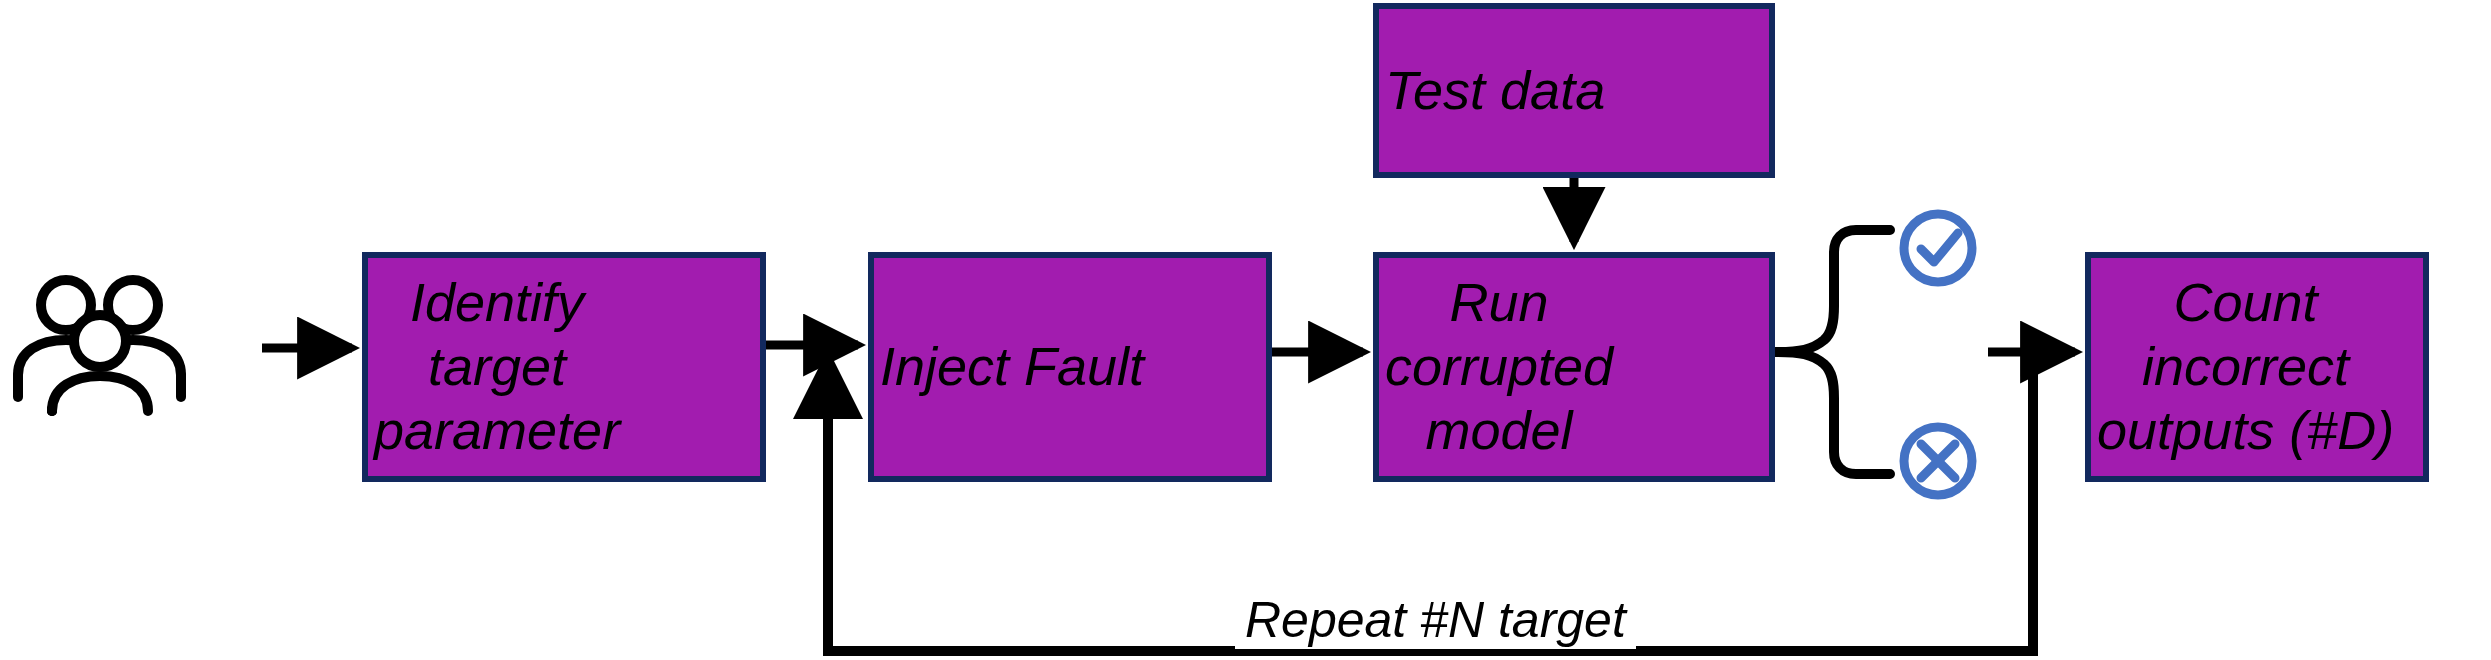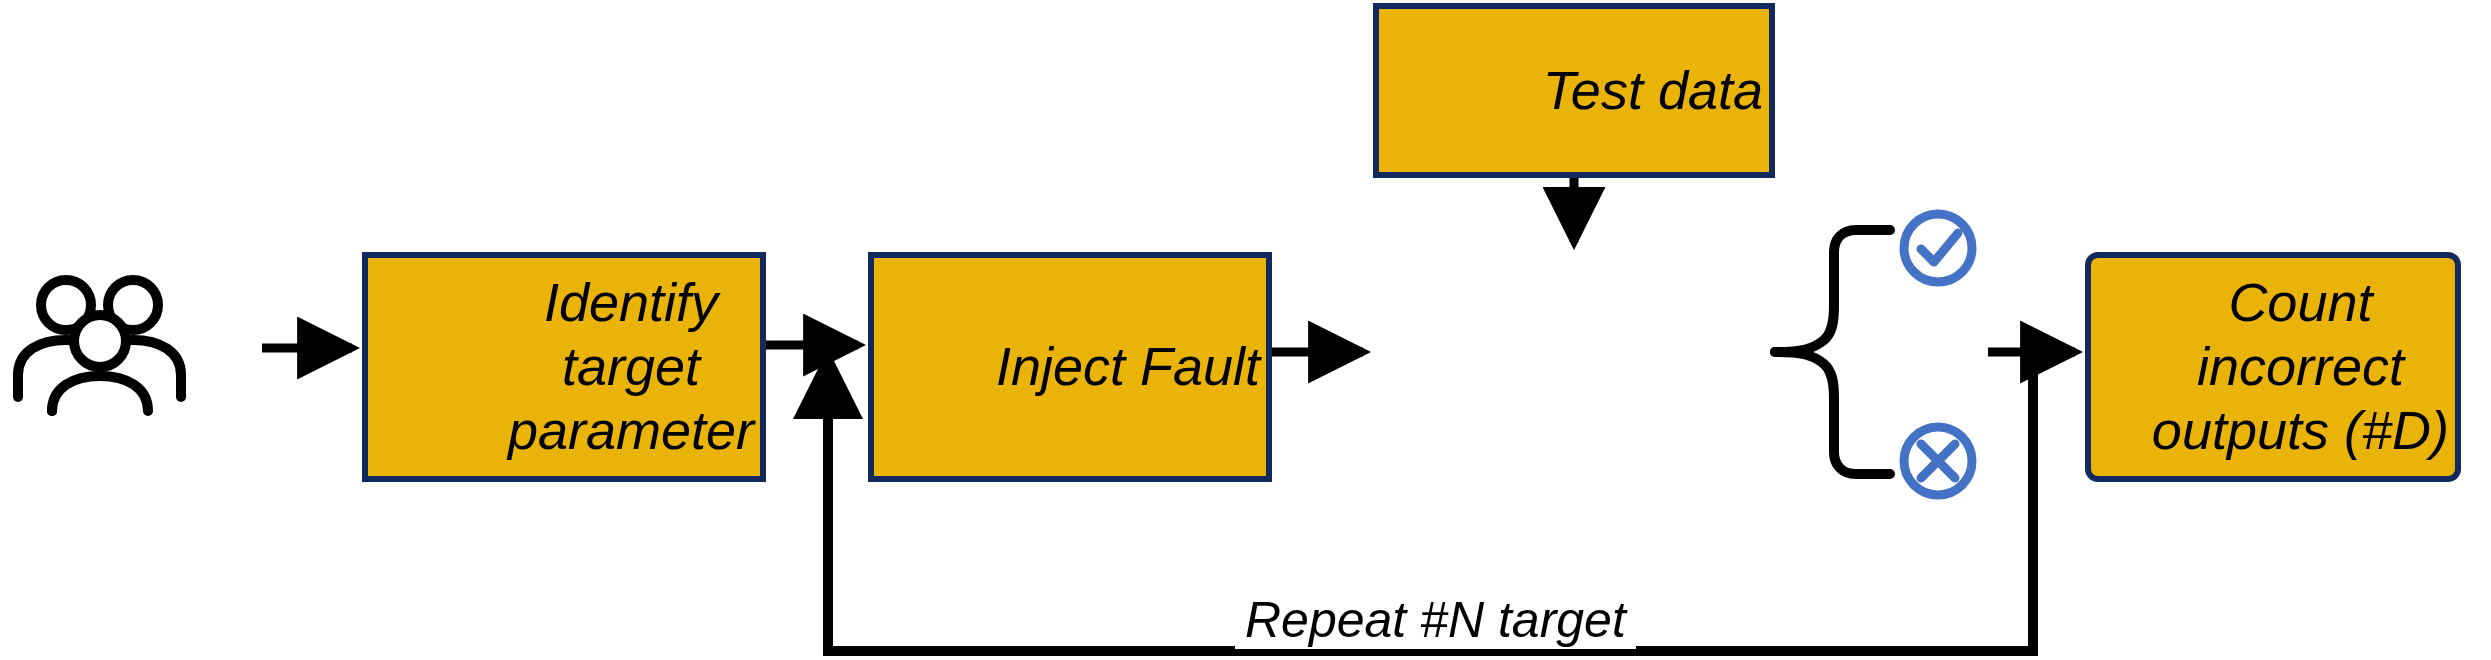--- a/index.html
+++ b/index.html
@@ -21,24 +21,24 @@
     position: absolute;
     left: 0;
     top: 0;
     width: 2491px;
     height: 660px;
   }
   .node-box {
     position: absolute;
     box-sizing: border-box;
     border: 6px solid #12295e;
-    background: #eab308;
+    background: #a21caf;
     display: flex;
     align-items: center;
-    justify-content: flex-end;
+    justify-content: flex-start;
     text-align: center;
   }
   .node-label {
     font-style: italic;
     font-size: 54px;
     line-height: 1.18;
     color: #000000;
     padding: 0 6px;
     white-space: pre-line;
   }
@@ -141,22 +141,27 @@
   <div class="node-box" style="left:362px; top:252px; width:404px; height:230px;">
     <span class="node-label">Identify
 target
 parameter</span>
   </div>
 
   <div class="node-box" style="left:868px; top:252px; width:404px; height:230px;">
     <span class="node-label">Inject Fault</span>
   </div>
 
+  <div class="node-box" style="left:1373px; top:252px; width:402px; height:230px;">
+    <span class="node-label">Run
+corrupted
+model</span>
+  </div>
 
-  <div class="node-box" style="left:2085px; top:252px; width:376px; height:230px;border-radius:13px;">
+  <div class="node-box" style="left:2085px; top:252px; width:344px; height:230px;">
     <span class="node-label">Count
 incorrect
 outputs (#D)</span>
   </div>
 
   <div class="loop-label" style="left:1235px; top:591px;">Repeat #N target</div>
 
 </div>
 
 </body></html>

